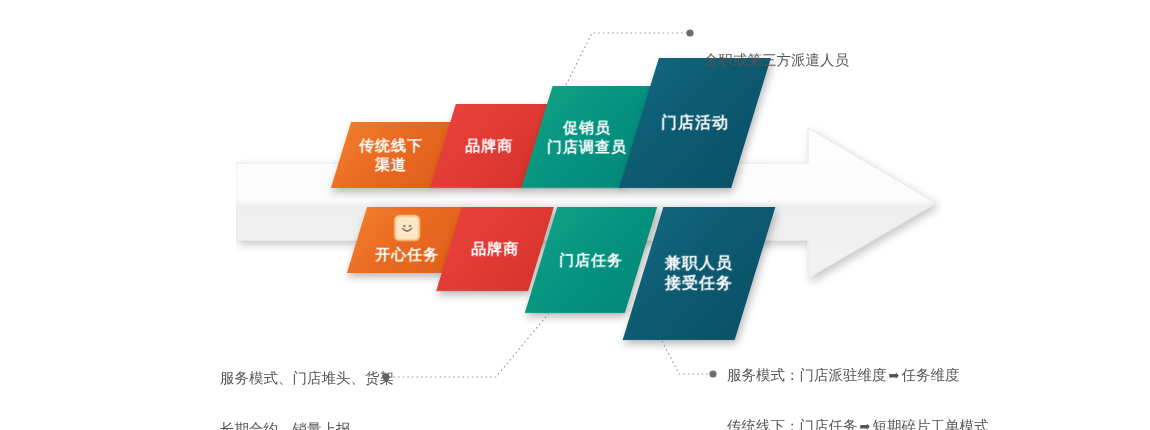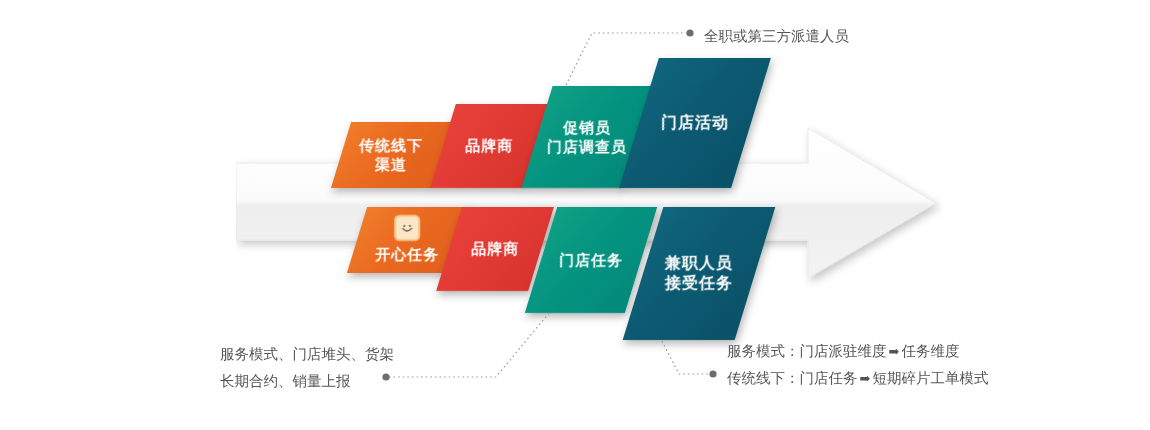--- a/index.html
+++ b/index.html
@@ -95,21 +95,21 @@
     position: absolute;
     color: #555555;
     font-family: "Liberation Serif", "DejaVu Serif", serif;
     font-size: 14.5px;
     line-height: 27px;
     white-space: nowrap;
   }
   #ann-top    { left: 704px; top: 23px; }
   #ann-bl     { left: 220px; top: 341px; }
   #ann-br     { left: 727px; top: 338px; }
-  .ann .row   { display: block; }
+  .ann .row   { display: block; margin-top: 24px; }
   .arrow-glyph { font-size: 13px; padding: 0 2px; }
 </style>
 </head>
 <body>
 
 <div id="canvas">
 
   <svg class="big-arrow" viewBox="0 0 706 170">
     <defs>
       <linearGradient id="arrGrad" x1="0" y1="0" x2="0" y2="1">

